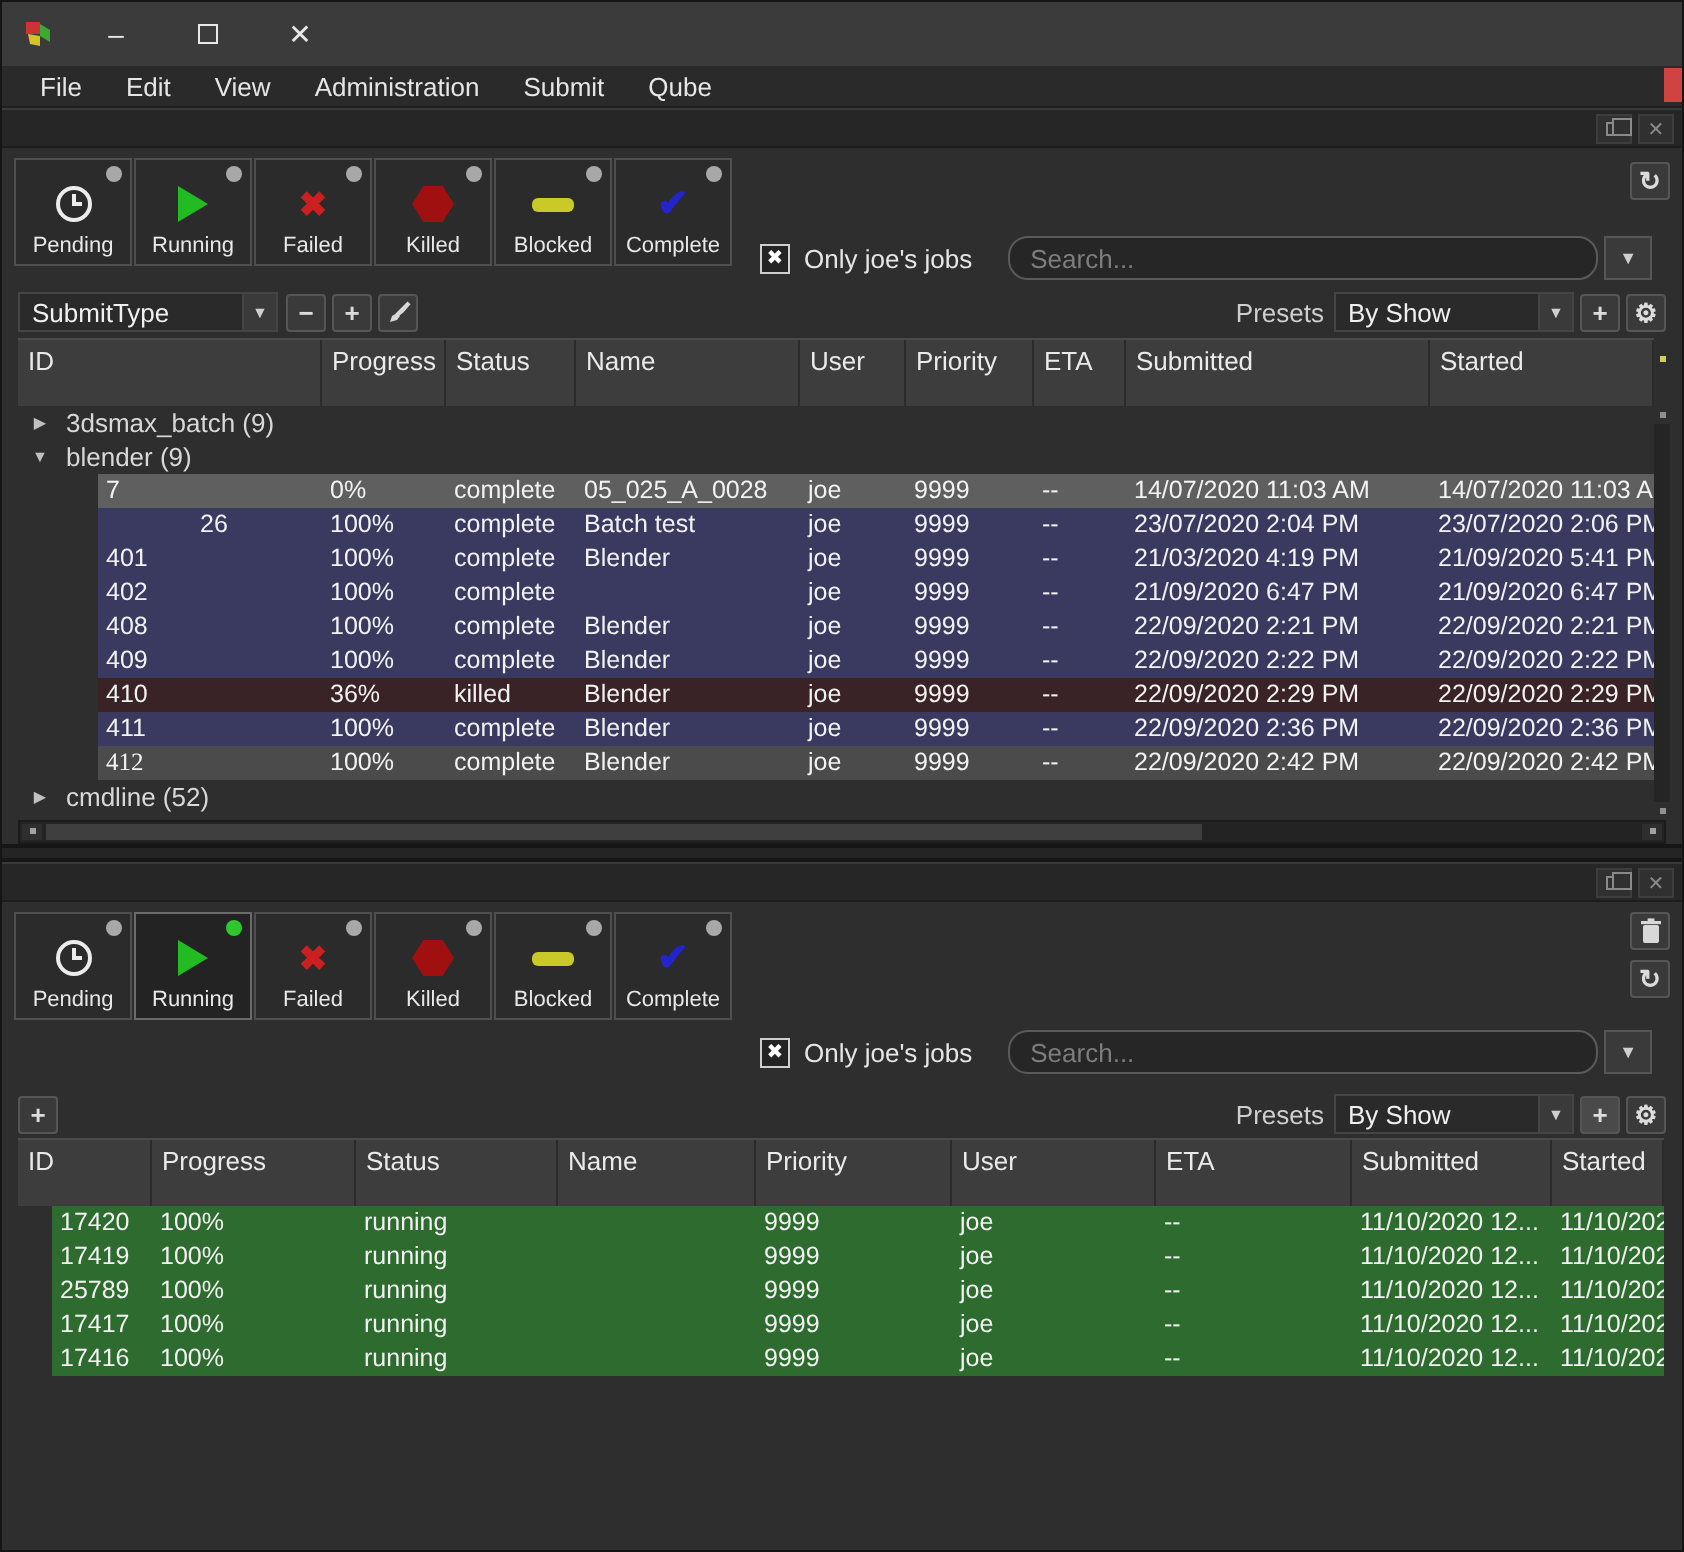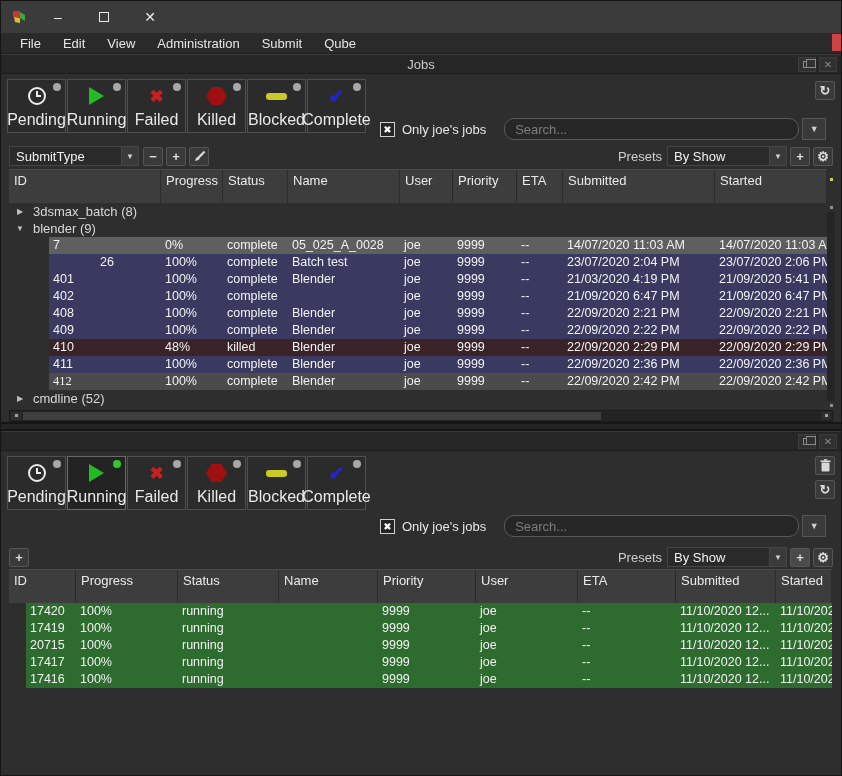--- a/index.html
+++ b/index.html
@@ -37,21 +37,21 @@
   .toolbar { position:relative; background:#2e2e2e; }
   #p1-toolbar { height:69px; }
   #p2-toolbar { height:94px; }
   .fbtn-row { position:absolute; left:6px; top:5px; display:flex; }
   .fbtn { width:59px; height:54px; background:#2b2b2b; border:1px solid #4f4f4f; margin-right:1px;
           position:relative; display:flex; flex-direction:column; align-items:center; justify-content:flex-end;
           padding-bottom:3px; }
   .fbtn.active { background:#232323; border-color:#6a6a6a; }
   .fbtn .dot { position:absolute; top:3px; right:4px; width:8px; height:8px; border-radius:50%; }
   .fbtn .ficon { height:26px; display:flex; align-items:center; justify-content:center; margin-bottom:2px; }
-  .fbtn .flabel { font-size:16px; color:#e8e8e8; }
+  .fbtn .flabel { font-size:11px; color:#e8e8e8; }
 
   .icon-clock { width:18px; height:18px; border:2px solid #ececec; border-radius:50%; position:relative; }
   .icon-clock:before { content:""; position:absolute; left:6px; top:2px; width:2px; height:6px; background:#ececec; }
   .icon-clock:after  { content:""; position:absolute; left:6px; top:6px; width:5px; height:2px; background:#ececec; }
   .icon-play { width:0; height:0; border-left:15px solid var(--icon_running); border-top:9px solid transparent;
                border-bottom:9px solid transparent; }
   .icon-cross { color:var(--icon_failed); font-size:17px; font-weight:bold; line-height:1; }
   .icon-hex { width:21px; height:18px; background:var(--icon_killed);
               clip-path:polygon(27% 0,73% 0,100% 50%,73% 100%,27% 100%,0 50%); }
   .icon-dash { width:21px; height:7px; background:var(--icon_blocked); border-radius:3px; }
@@ -146,21 +146,20 @@
     <span class="menu-item">File</span>
     <span class="menu-item">Edit</span>
     <span class="menu-item">View</span>
     <span class="menu-item">Administration</span>
     <span class="menu-item">Submit</span>
     <span class="menu-item">Qube</span>
     <span id="alert-strip"></span>
   </div>
 
   <div class="dock-header">
-    <span class="dock-title">Jobs</span>
     <span class="dock-btns">
       <span class="dock-btn">
           <span class="float-glyph"></span>
         </span>
       <span class="dock-btn">
           <span>✕</span>
         </span>
     </span>
   </div>
 
@@ -260,21 +259,21 @@
         <div class="th" style="width: 152px;">Submitted</div>
         <div class="th" style="width: 112px;">Started</div>
       </div>
     <span class="corner-dot">
         <i></i>
       </span>
     <div class="tbody" id="p1-body">
 
     <div class="row group-row">
           <span class="tree-arrow">▶</span>
-          <span class="group-label">3dsmax_batch (8)</span>
+          <span class="group-label">3dsmax_batch (9)</span>
         </div>
         <div class="row group-row">
           <span class="tree-arrow">▼</span>
           <span class="group-label">blender (9)</span>
         </div>
         <div class="row">
           <span class="indent" style="width: 40px;"></span>
           <div class="rowbody st-selected">
             <span class="cell" style="width: 112px;">7</span>
             <span class="cell" style="width: 62px;">0%</span>
@@ -354,21 +353,21 @@
             <span class="cell" style="width: 64px;">9999</span>
             <span class="cell" style="width: 46px;">--</span>
             <span class="cell" style="width: 152px;">22/09/2020 2:22 PM</span>
             <span class="cell" style="width: 112px;">22/09/2020 2:22 PM</span>
           </div>
         </div>
         <div class="row">
           <span class="indent" style="width: 40px;"></span>
           <div class="rowbody st-killed">
             <span class="cell" style="width: 112px;">410</span>
-            <span class="cell" style="width: 62px;">48%</span>
+            <span class="cell" style="width: 62px;">36%</span>
             <span class="cell" style="width: 65px;">killed</span>
             <span class="cell" style="width: 112px;">Blender</span>
             <span class="cell" style="width: 53px;">joe</span>
             <span class="cell" style="width: 64px;">9999</span>
             <span class="cell" style="width: 46px;">--</span>
             <span class="cell" style="width: 152px;">22/09/2020 2:29 PM</span>
             <span class="cell" style="width: 112px;">22/09/2020 2:29 PM</span>
           </div>
         </div>
         <div class="row">
@@ -551,21 +550,21 @@
             <span class="cell" style="width: 98px;">9999</span>
             <span class="cell" style="width: 102px;">joe</span>
             <span class="cell" style="width: 98px;">--</span>
             <span class="cell" style="width: 100px;">11/10/2020 12...</span>
             <span class="cell" style="width: 56px;">11/10/202</span>
           </div>
         </div>
         <div class="row">
           <span class="indent" style="width: 17px;"></span>
           <div class="rowbody st-running">
-            <span class="cell" style="width: 50px;">20715</span>
+            <span class="cell" style="width: 50px;">25789</span>
             <span class="cell" style="width: 102px;">100%</span>
             <span class="cell" style="width: 101px;">running</span>
             <span class="cell" style="width: 99px;"></span>
             <span class="cell" style="width: 98px;">9999</span>
             <span class="cell" style="width: 102px;">joe</span>
             <span class="cell" style="width: 98px;">--</span>
             <span class="cell" style="width: 100px;">11/10/2020 12...</span>
             <span class="cell" style="width: 56px;">11/10/202</span>
           </div>
         </div>

